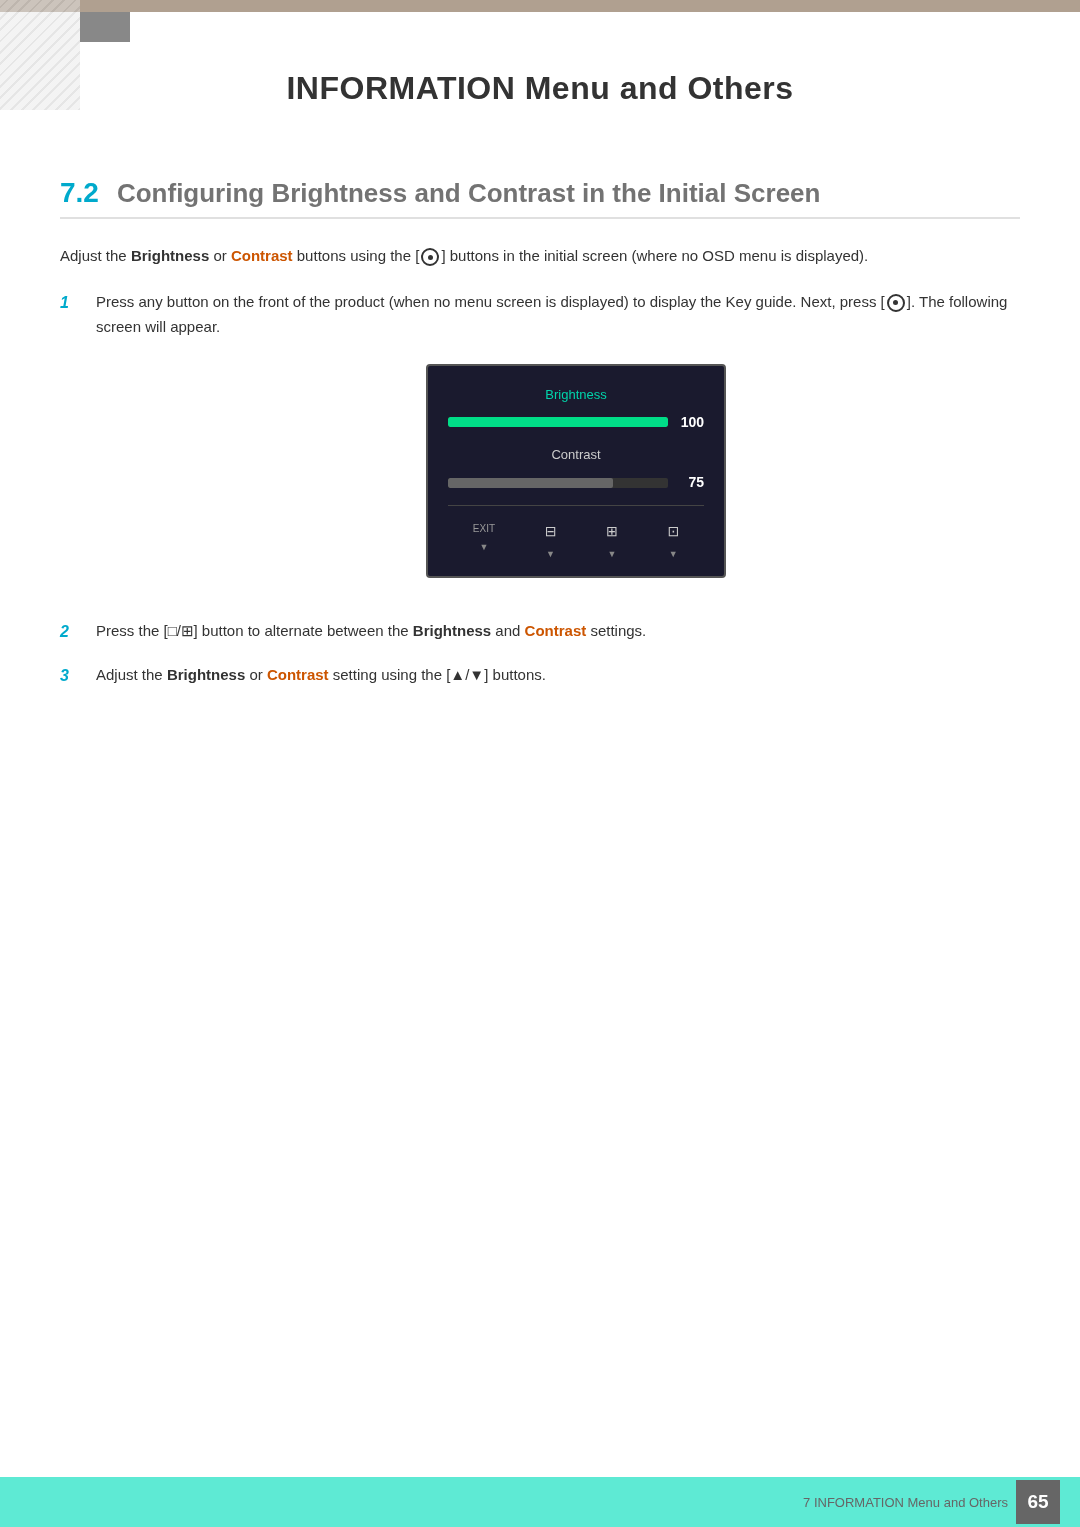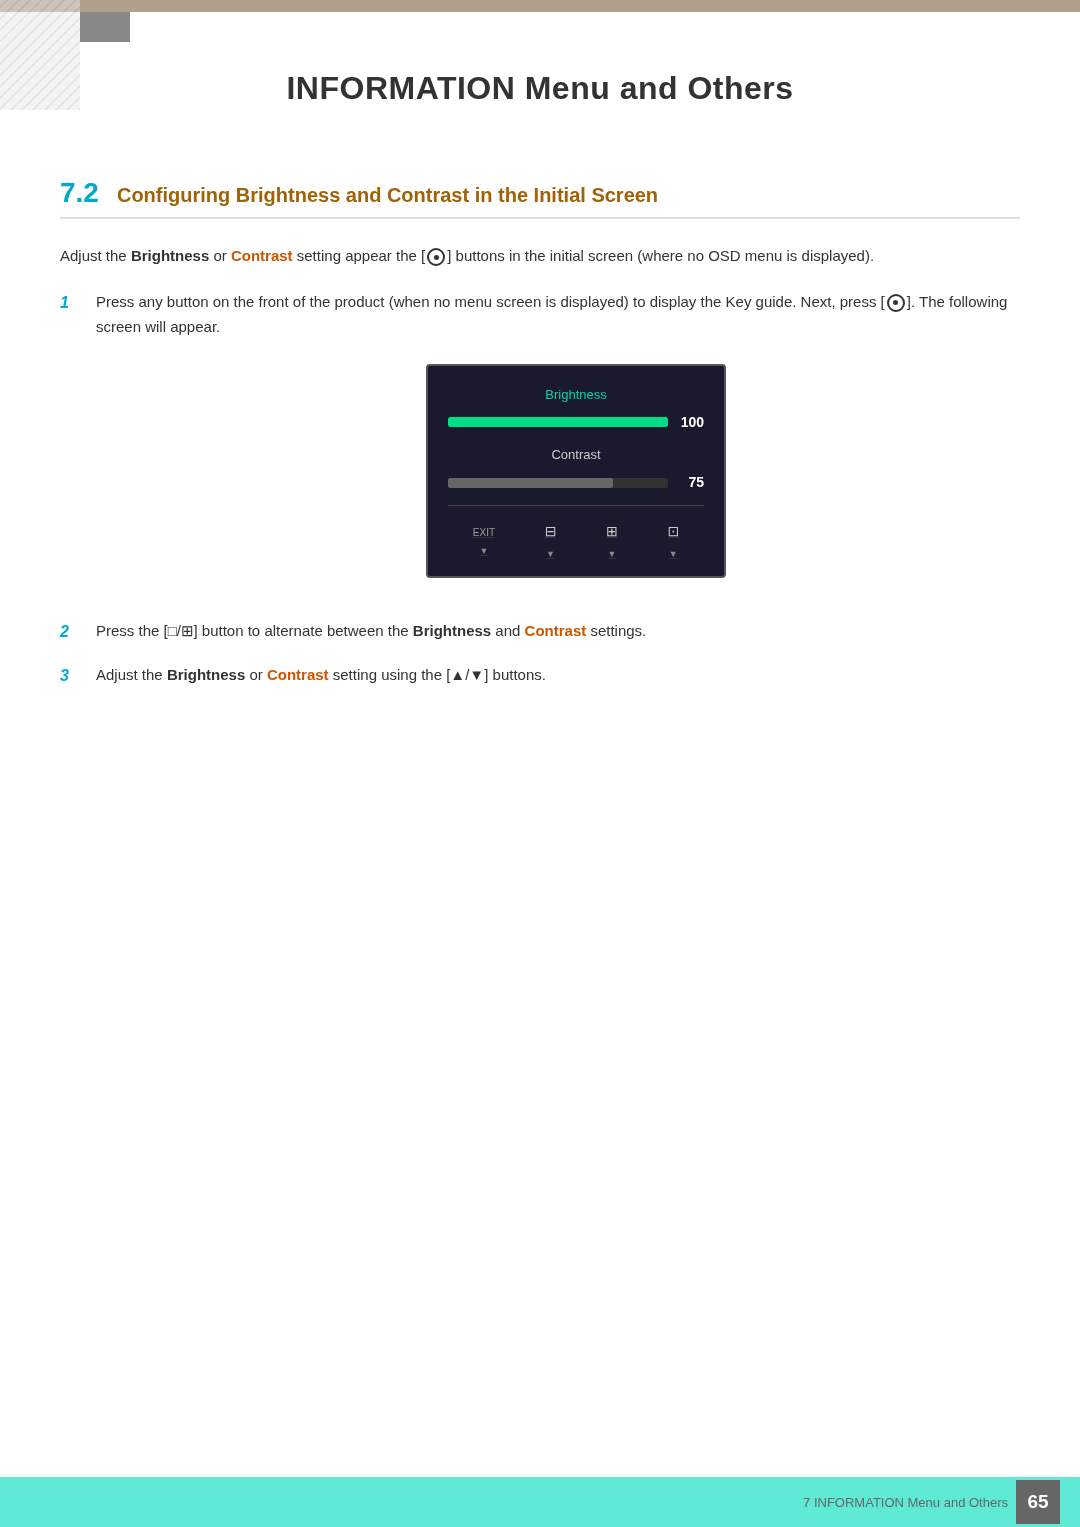--- a/index.html
+++ b/index.html
@@ -73,23 +73,23 @@
       border-bottom: 2px solid #e0e0e0;
     }
 
     .section-number {
       font-size: 28px;
       font-weight: bold;
       color: #00aacc;
     }
 
     .section-title {
-      font-size: 20px;
-      font-weight: bold;
-      color: #a16207;
+      font-size: 26px;
+      font-weight: bold;
+      color: #737373;
     }
 
     
     .body-text {
       font-size: 15px;
       color: #333;
       line-height: 1.7;
       margin: 0 0 20px 0;
     }
 
@@ -201,23 +201,22 @@
 
     .osd-divider {
       border: none;
       border-top: 1px solid #444;
       margin: 10px 0;
     }
 
     .osd-footer {
       display: flex;
       justify-content: space-around;
-      align-items: center;
+      align-items: flex-start;
       padding-top: 4px;
-      text-decoration: underline;
     }
 
     .osd-footer-item {
       display: flex;
       flex-direction: column;
       align-items: center;
       gap: 3px;
     }
 
     .osd-footer-label {
@@ -300,21 +299,21 @@
 <div class="page-content">
 
   <h1 class="main-title">INFORMATION Menu and Others</h1>
 
   <div class="section-heading">
     <span class="section-number">7.2</span>
     <span class="section-title">Configuring Brightness and Contrast in the Initial Screen</span>
   </div>
 
   <p class="body-text">
-    <span>Adjust the </span><span class="highlight-brightness">Brightness</span><span> or </span><span class="highlight-contrast">Contrast</span><span> setting appear the [</span><span class="icon-circle-dot"></span><span>] buttons in the initial screen (where no OSD menu is displayed).</span>
+    <span>Adjust the </span><span class="highlight-brightness">Brightness</span><span> or </span><span class="highlight-contrast">Contrast</span><span> buttons using the [</span><span class="icon-circle-dot"></span><span>] buttons in the initial screen (where no OSD menu is displayed).</span>
   </p>
 
   <ol class="numbered-list">
 
     <li>
       <span class="list-number">1</span>
       <div class="list-text">
         <span>Press any button on the front of the product (when no menu screen is displayed) to display the Key guide. Next, press [</span><span class="icon-circle-dot"></span><span>]. The following screen will appear.</span>
 
         

